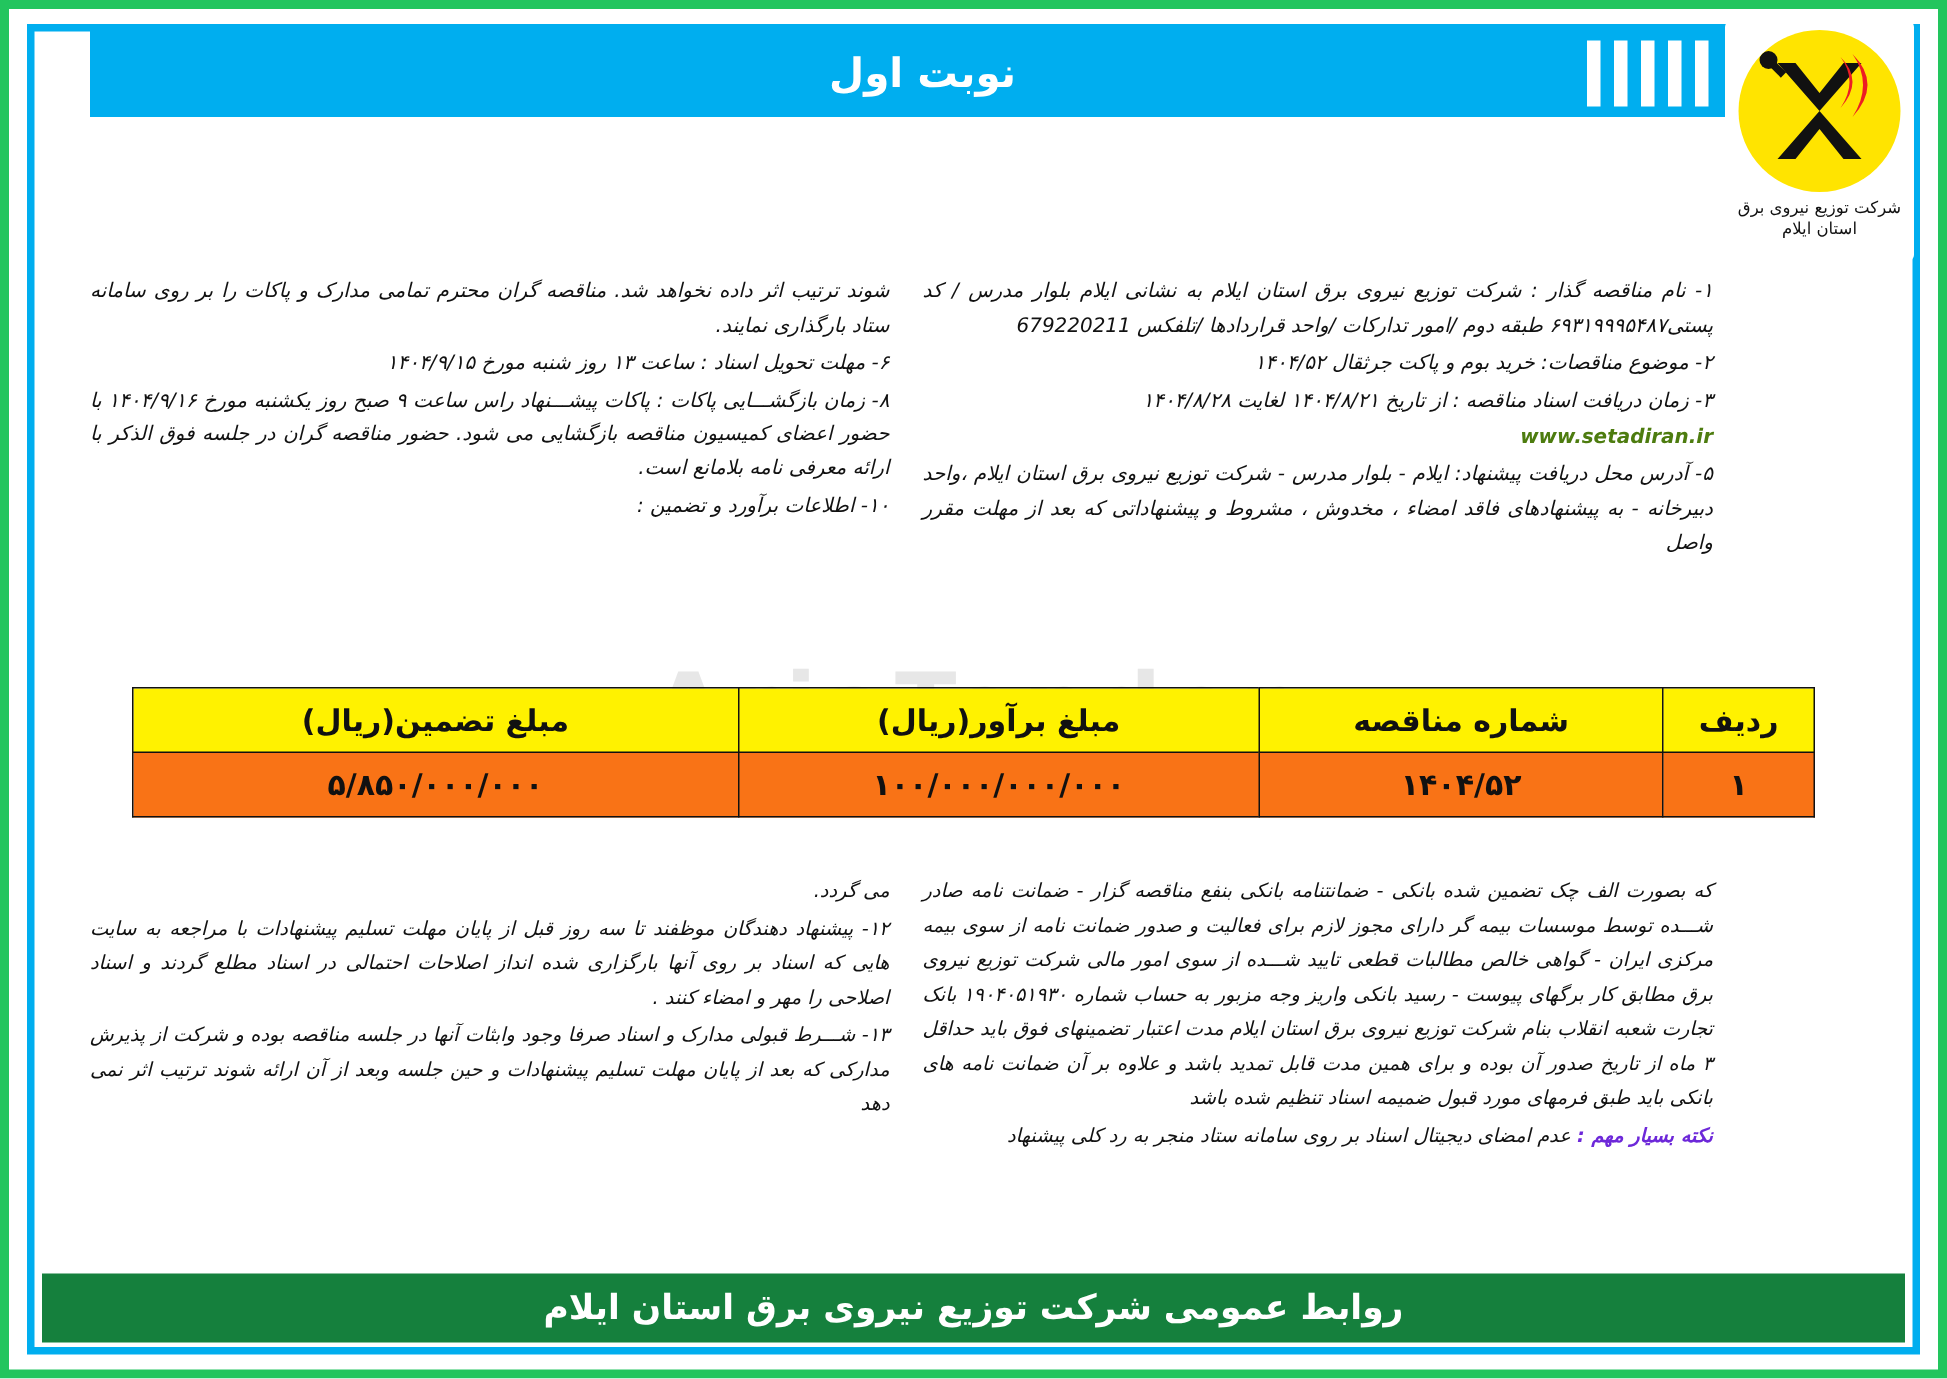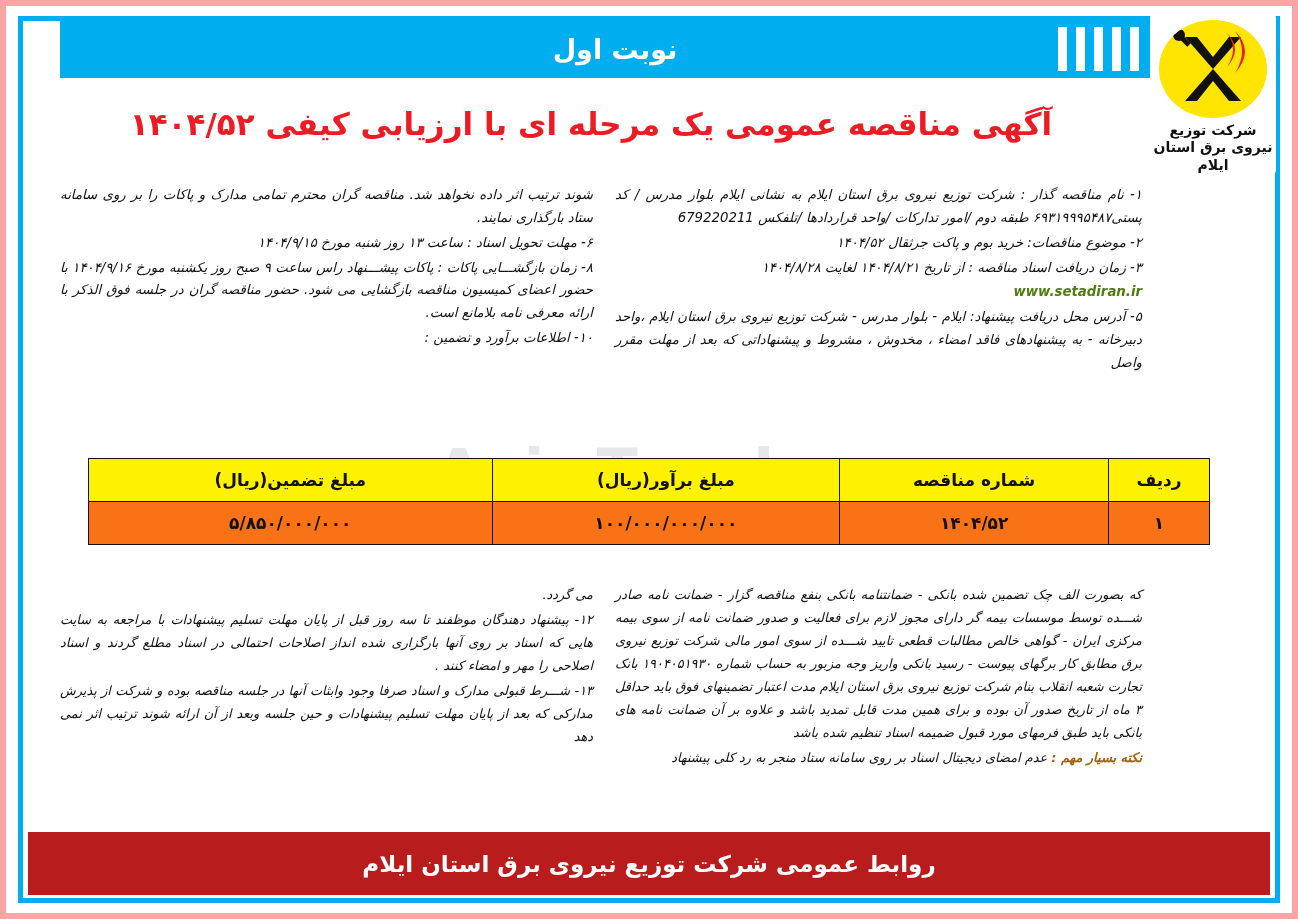--- a/index.html
+++ b/index.html
@@ -5,21 +5,21 @@
   html,body{margin:0;padding:0;}
   body{
     width:1298px;height:919px;
     background:#ffffff;
     font-family:"DejaVu Sans","Liberation Sans",sans-serif;
     position:relative;
     overflow:hidden;
   }
   .page{
     position:absolute;inset:0;
-    border:6px solid #fca5a5;
+    border:6px solid #22c55e;
     box-sizing:border-box;
   }
   
   .frame{
     position:absolute;
     left:12px;top:10px;right:12px;bottom:10px;
     border:5px solid #00AEEF;
     box-sizing:border-box;
     background:#ffffff;
   }
@@ -68,25 +68,25 @@
     background:#FFE400;
     position:relative;
     overflow:hidden;
     box-shadow:0 0 0 2px #fff;
   }
   .logo-circle .tower{
     position:absolute;left:50%;top:50%;transform:translate(-50%,-50%);
   }
   .logo-caption{
     margin-top:4px;
-    font-size:14px;
+    font-size:11px;
     color:#111;
     text-align:center;
     line-height:1.25;
-    font-weight:bold;
+    font-weight:normal;
     width:120px;
   }
   
   .doc-title{
     position:absolute;
     right:170px;top:100px;
     left:54px;
     text-align:center;
     color:#ED1C24;
     font-weight:bold;
@@ -115,45 +115,45 @@
   table.bid{
     position:absolute;
     left:82px;right:82px;top:452px;
     border-collapse:collapse;
     width:calc(100% - 164px);
     direction:rtl;
   }
   table.bid th, table.bid td{
     border:1.6px solid #111;
     text-align:center;
-    font-size:17px;
+    font-size:20px;
     height:40px;
     color:#111;
   }
   table.bid th{background:#FFF200;font-weight:bold;}
   table.bid td{background:#f97316;font-weight:bold;}
   .c-radif{width:9%;}
   .c-num{width:24%;}
   .c-amount{width:31%;}
   .c-guar{width:36%;}
   
   .lower{
     position:absolute;
     left:54px;right:150px;top:578px;
     height:266px;
     direction:rtl;
   }
   .lower .col{font-size:12.9px;line-height:1.78;}
-  .note-red{color:#a16207;font-weight:bold;}
+  .note-red{color:#6d28d9;font-weight:bold;}
   
   .bottom-banner{
     position:absolute;
     left:22px;right:22px;bottom:18px;
-    height:63px;
-    background:#b91c1c;
+    height:46px;
+    background:#15803d;
     color:#ffffff;
     display:flex;align-items:center;justify-content:center;
     font-size:23px;font-weight:bold;
     direction:rtl;
   }
   
   .watermark{
     position:absolute;
     left:0;right:0;top:430px;
     text-align:center;
@@ -197,21 +197,20 @@
         <path d="M18 14 L46 46 L18 78 L30 78 L46 58 L62 78 L74 78 L46 46 L74 14 L62 14 L46 34 L30 14 Z" fill="#111"></path>
         <path d="M10 10 L22 22" stroke="#111" stroke-width="5"></path>
         <circle cx="12" cy="12" r="6" fill="#111"></circle>
         <path d="M60 10 q16 16 0 34 q12 -18 0 -34" fill="#ED1C24"></path>
         <path d="M68 8 q20 20 0 42 q14 -22 0 -42" fill="#ED1C24"></path>
       </svg>
     </div>
     <div class="logo-caption">شرکت توزیع نیروی برق استان ایلام</div>
   </div>
 
-  <div class="doc-title">آگهی مناقصه عمومی یک مرحله ای با ارزیابی کیفی ۱۴۰۴/۵۲</div>
 
   <div class="cols">
     <div class="col right">
       <p>۱- نام مناقصه گذار : شرکت توزیع نیروی برق استان ایلام به نشانی ایلام بلوار مدرس / کد پستی۶۹۳۱۹۹۹۵۴۸۷ طبقه دوم /امور تدارکات /واحد قراردادها /تلفکس 679220211</p>
       <p>۲- موضوع مناقصات: خرید بوم و پاکت جرثقال ۱۴۰۴/۵۲</p>
       <p>۳- زمان دریافت اسناد مناقصه : از تاریخ ۱۴۰۴/۸/۲۱ لغایت ۱۴۰۴/۸/۲۸</p>
       <p class="link">www.setadiran.ir</p>
       <p>۵- آدرس محل دریافت پیشنهاد: ایلام - بلوار مدرس - شرکت توزیع نیروی برق استان ایلام ،واحد دبیرخانه - به پیشنهادهای فاقد امضاء ، مخدوش ، مشروط و پیشنهاداتی که بعد از مهلت مقرر واصل</p>
     </div>
     <div class="col left">

